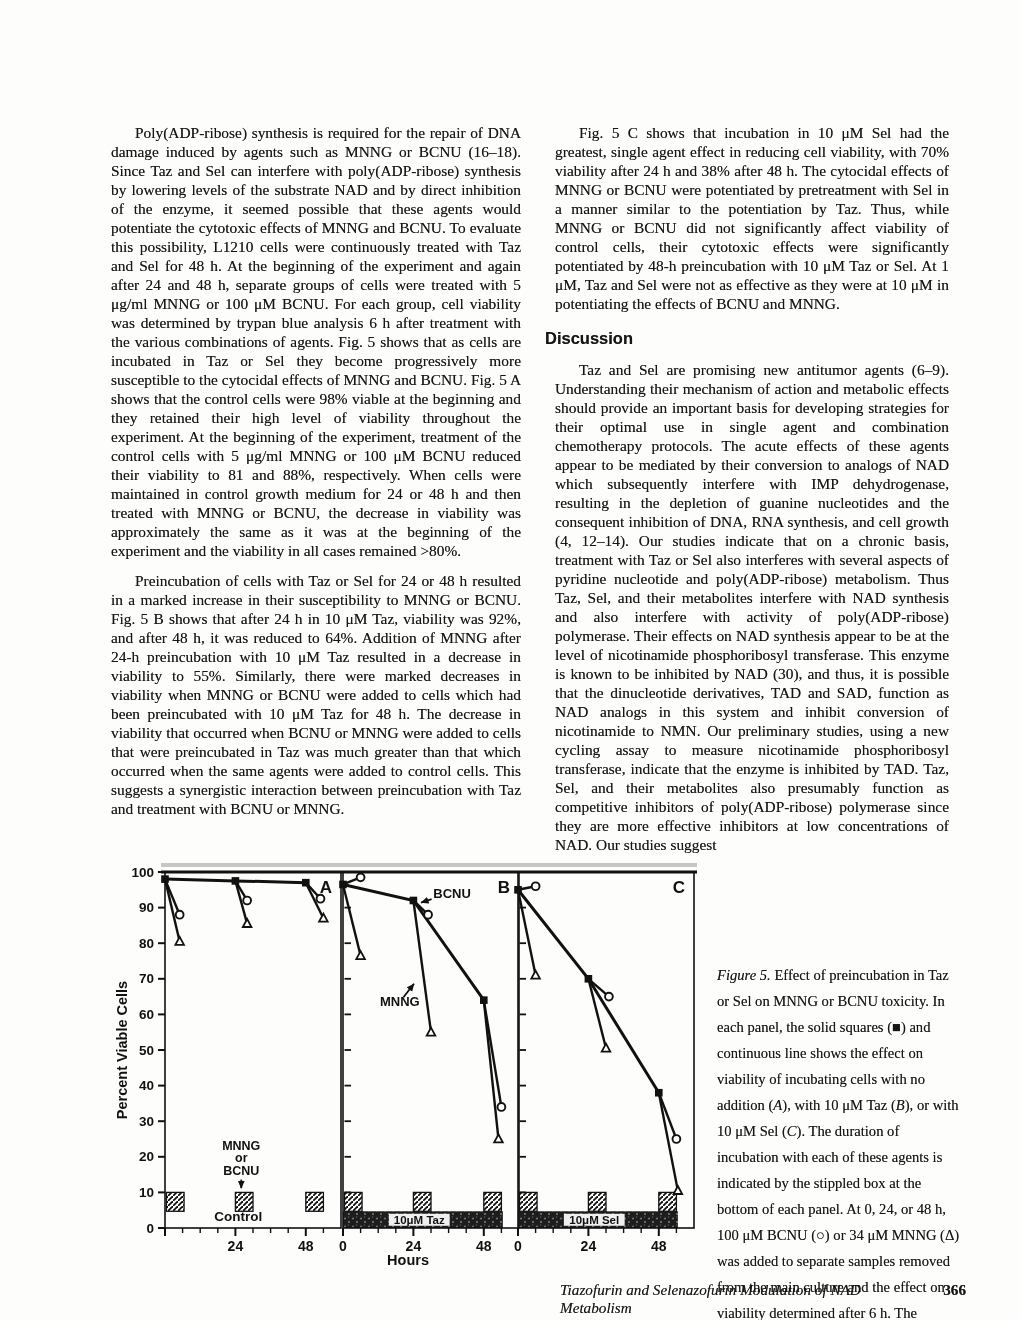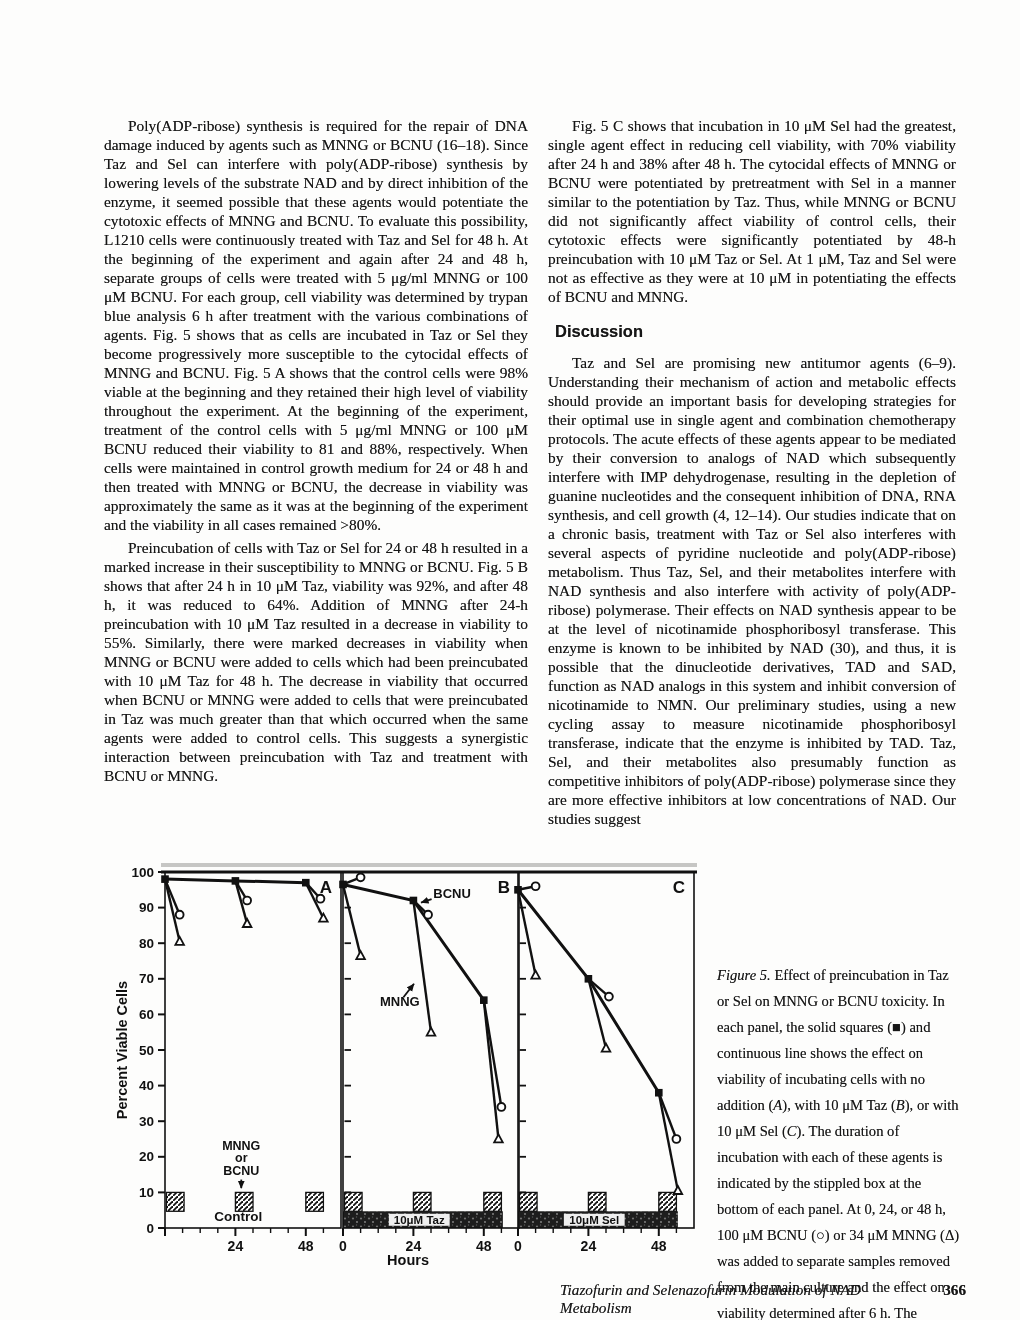--- a/index.html
+++ b/index.html
@@ -6,24 +6,24 @@
   #page{
     position:relative;width:1020px;height:1320px;background:#fdfdfc;
     font-family:"Liberation Serif", serif;color:#161616;overflow:hidden;
   }
   .col{
     position:absolute;text-align:justify;font-size:15.4px;line-height:19px;
     text-shadow:0 0 .4px rgba(0,0,0,.55);
   }
   #left-col{left:100px;top:112px;width:432px;}
   #right-col{left:544px;top:112px;width:416px;}
-  .col p{margin:4px;text-indent:24px;}
+  .col p{margin:11px;text-indent:24px;}
   .heading{
     font-family:"Liberation Sans", sans-serif;font-weight:bold;font-size:16.5px;
-    margin:16px 0 12px 11px;text-indent:0;text-shadow:0 0 .4px rgba(0,0,0,.55);
+    margin:16px 0 12px 1px;text-indent:0;text-shadow:0 0 .4px rgba(0,0,0,.55);
   }
   #figure-wrap{position:absolute;left:103px;top:856px;width:600px;height:420px;}
   #caption{
     position:absolute;left:717px;top:962px;width:247px;
     font-size:14.6px;line-height:26px;text-align:left;
     text-shadow:0 0 .4px rgba(0,0,0,.5);
   }
   .ital{font-style:italic;}
   #footer{
     position:absolute;left:560px;top:1281px;width:420px;

